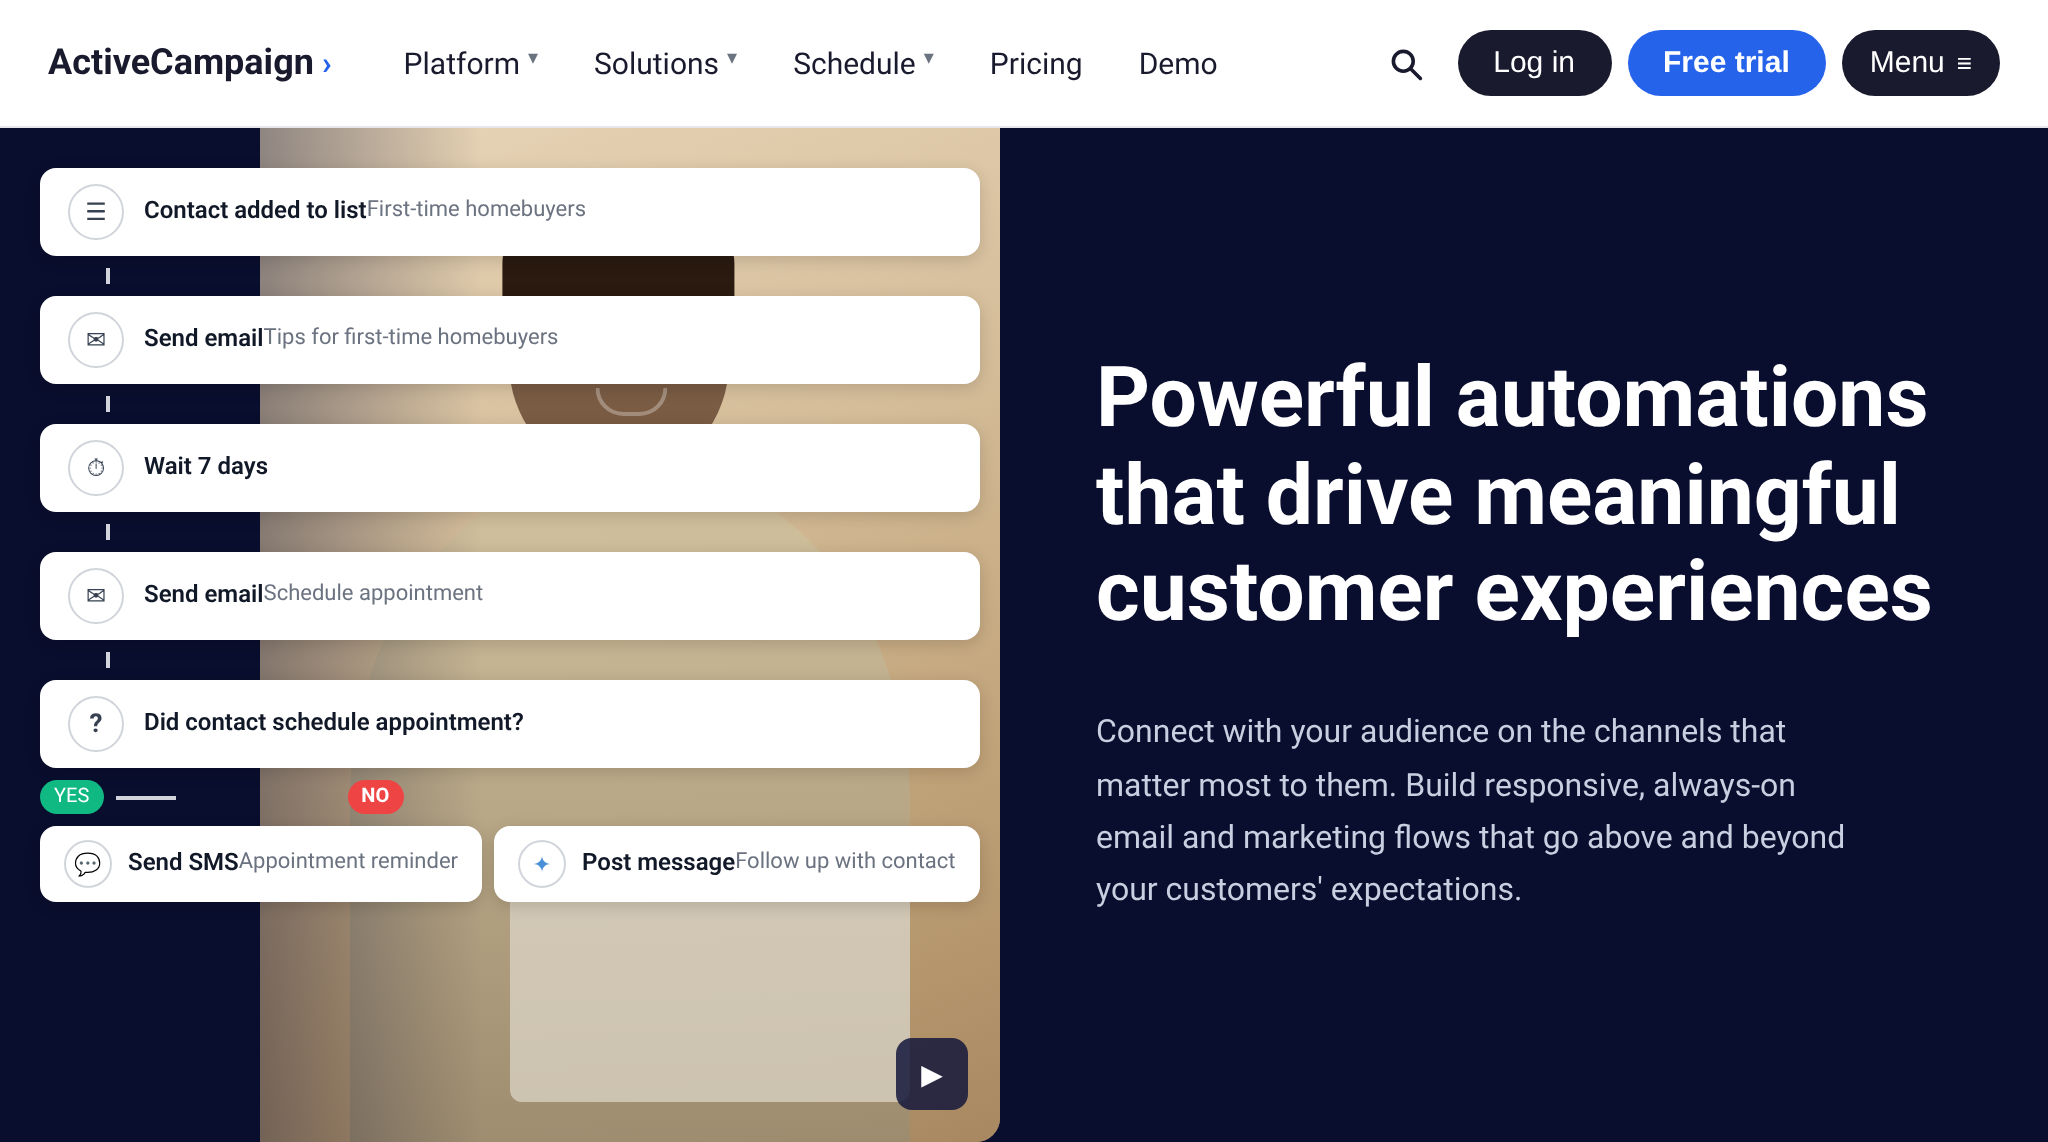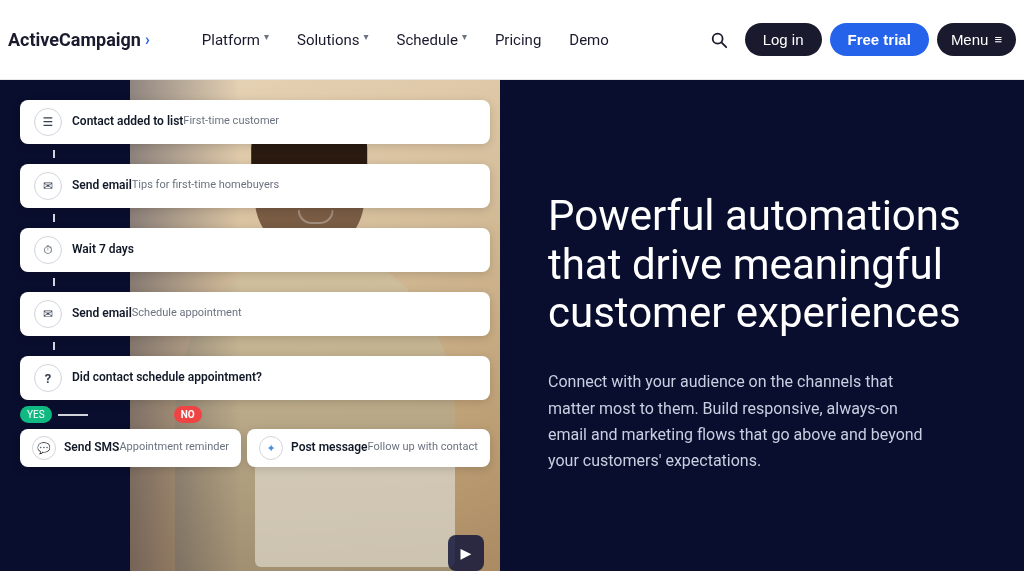--- a/index.html
+++ b/index.html
@@ -9,25 +9,25 @@
       overflow: hidden;
       font-family: -apple-system, BlinkMacSystemFont, 'Segoe UI', Roboto, sans-serif;
       background-color: #0a0e2e;
       color: white;
     }
 
     
     .navbar {
       display: flex;
       align-items: center;
-      height: 80px;
-      padding: 0 8px;
+      height: 64px;
+      padding: 0 24px;
       background: #ffffff;
       border-bottom: 1px solid #e5e7eb;
-      gap: 24px;
+      gap: 8px;
     }
     .navbar-logo {
       display: flex;
       align-items: center;
       gap: 4px;
       font-size: 18px;
       font-weight: 700;
       color: #1a1a2e;
       margin-right: 16px;
       white-space: nowrap;
@@ -263,21 +263,21 @@
     
     .right-panel {
       flex: 1;
       padding: 40px 48px;
       display: flex;
       flex-direction: column;
       justify-content: center;
     }
     .hero-headline {
       font-size: 42px;
-      font-weight: 400;
+      font-weight: 700;
       line-height: 1.15;
       color: white;
       margin-bottom: 32px;
     }
     .hero-desc {
       font-size: 16px;
       line-height: 1.65;
       color: #c7cfe0;
       max-width: 380px;
     }
@@ -347,21 +347,21 @@
       <div style="position:absolute;bottom:20px;left:50%;transform:translateX(-30%);width:200px;height:120px;background:#e0d8cc;border-radius:6px;opacity:0.7;"></div>
       <div class="hero-photo-overlay"></div>
     </div>
 
     <div class="workflow">
 
       <div class="workflow-card">
         <div class="workflow-card-icon">☰</div>
         <div class="workflow-card-text">
           <span class="workflow-card-title">Contact added to list</span>
-          <span class="workflow-card-sub">First-time customer</span>
+          <span class="workflow-card-sub">First-time homebuyers</span>
         </div>
       </div>
       <div class="workflow-connector"></div>
 
       <div class="workflow-card">
         <div class="workflow-card-icon">✉</div>
         <div class="workflow-card-text">
           <span class="workflow-card-title">Send email</span>
           <span class="workflow-card-sub">Tips for first-time homebuyers</span>
         </div>

